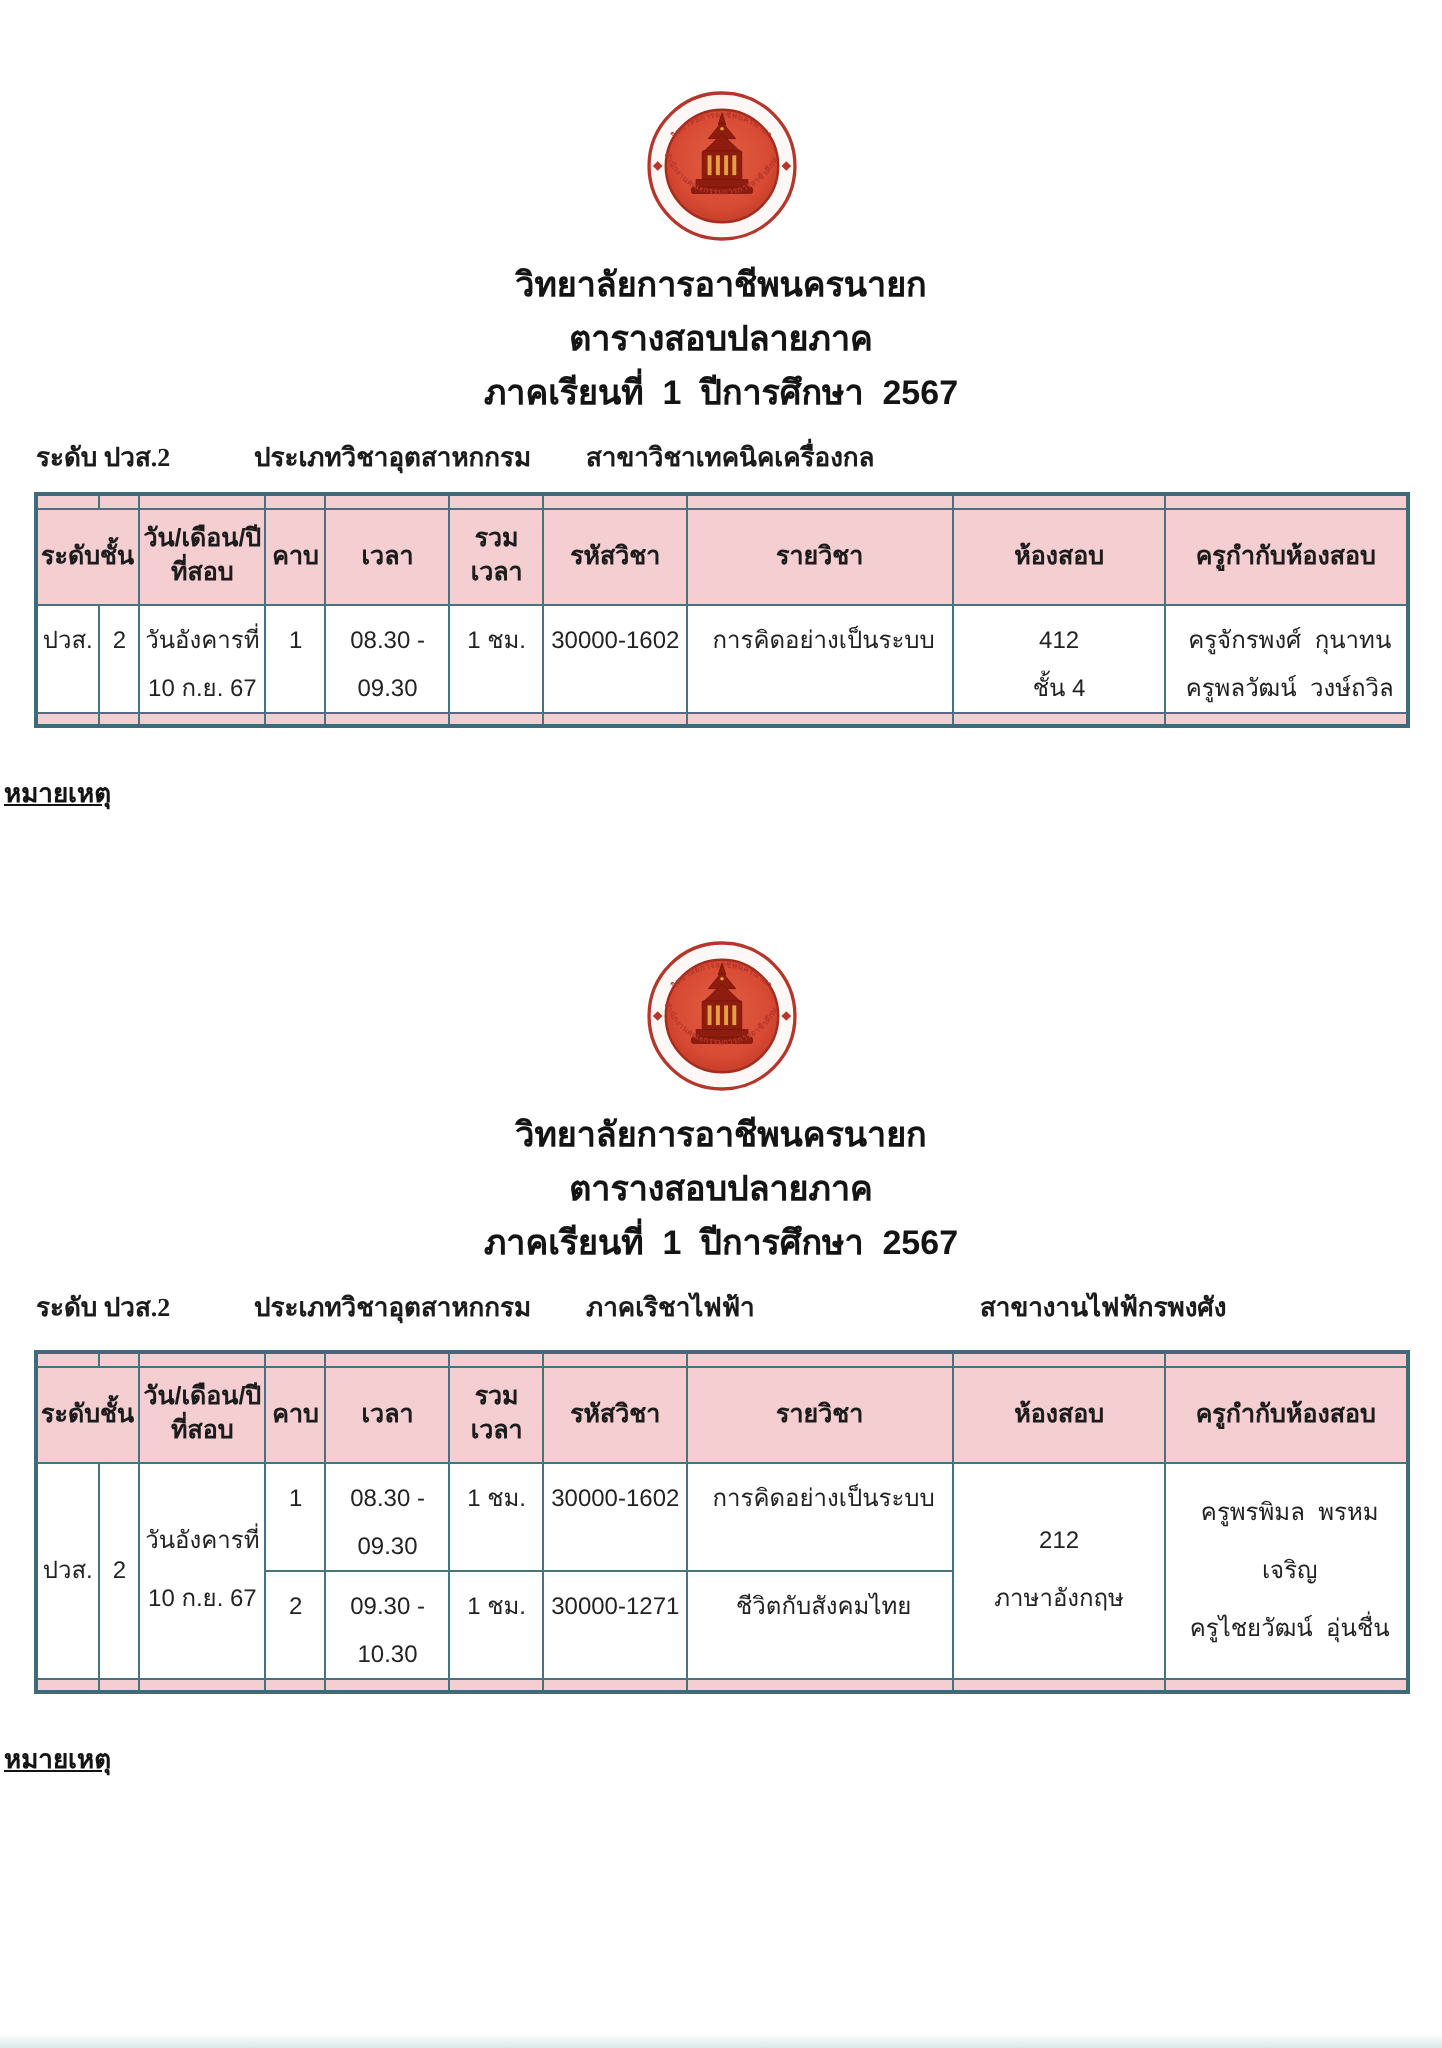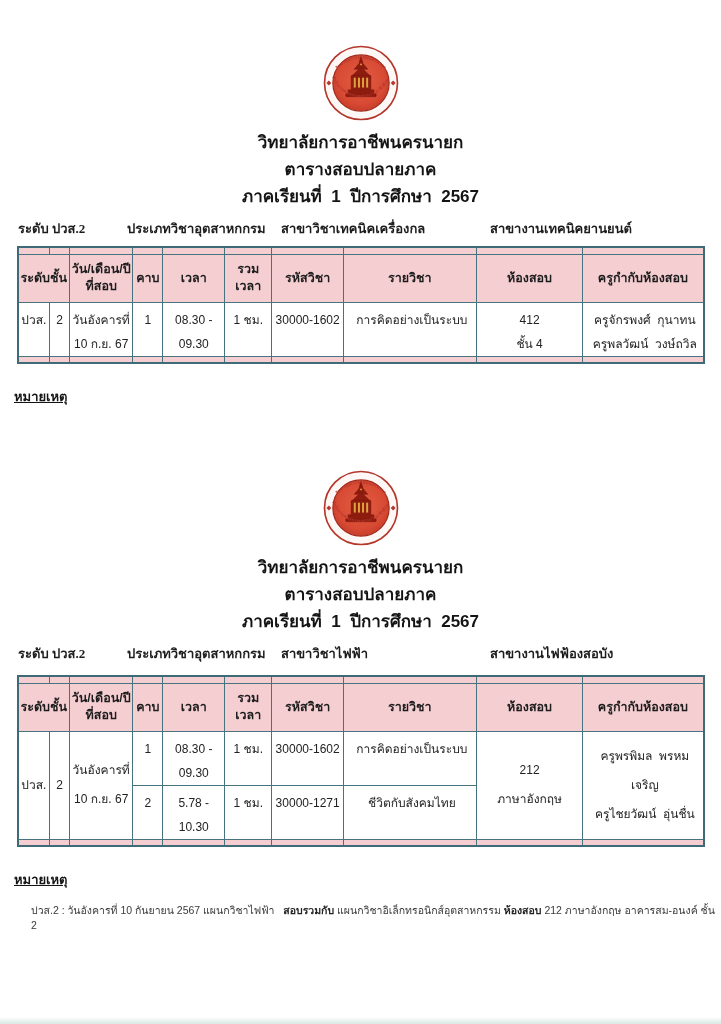--- a/index.html
+++ b/index.html
@@ -34,21 +34,21 @@
     height: 22px;
     margin-top: 6px;
     font-size: 13px;
     font-weight: bold;
     color: #1c1c1c;
     font-family: Liberation Serif, serif;
   }
   .info-item { position: absolute; top: 2px; white-space: pre-wrap; }
   .info-level    { left: 18px; }
   .info-category { left: 127px; }
-  .info-field    { left: 281px; }
+  .info-field    { left: 293px; }
   .info-branch   { left: 490px; }
 
   table.exam-table {
     width: 688px;
     margin: 8px auto 0;
     border-collapse: collapse;
     table-layout: fixed;
     border: 2px solid #3f6b78;
   }
   .section-2 table.exam-table { margin-top: 12px; }
@@ -81,21 +81,21 @@
     padding: 0;
     background: #f5ced2;
     line-height: 0;
   }
   .row-tall td { height: 52px; }
   .row-short td { height: 29px; line-height: 19px; }
   td.cell-left { text-align: left; padding-left: 4px; }
   td.two-line { line-height: 24px; }
   .section-2 td.two-line { line-height: 29px; padding-top: 0; vertical-align: middle; }
 
-  .note-block { margin-top: 22px; padding-left: 14px; }
+  .note-block { margin-top: 22px; padding-left: 2px; }
   .note-heading {
     display: inline-block;
     font-size: 13px;
     font-weight: bold;
     text-decoration: underline;
     color: #141414;
   }
   .note-text {
     margin-top: 12px;
     padding-left: 17px;
@@ -160,21 +160,20 @@
   <div class="title-block">
     <div class="title-line">วิทยาลัยการอาชีพนครนายก</div>
     <div class="title-line">ตารางสอบปลายภาค</div>
     <div class="title-line">ภาคเรียนที่  1  ปีการศึกษา  2567</div>
   </div>
 
   <div class="info-row">
     <span class="info-item info-level">ระดับ ปวส.2</span>
     <span class="info-item info-category">ประเภทวิชาอุตสาหกกรม</span>
     <span class="info-item info-field">สาขาวิชาเทคนิคเครื่องกล</span>
-    <span class="info-item info-branch">สาขางานเทคนิคยานยนต์</span>
   </div>
 
   <table class="exam-table">
     <colgroup>
       <col style="width:4.7%">
         <col style="width:2.9%">
         <col style="width:9.2%">
         <col style="width:4.4%">
       <col style="width:9.0%">
         <col style="width:6.9%">
@@ -285,22 +284,22 @@
 
   <div class="title-block">
     <div class="title-line">วิทยาลัยการอาชีพนครนายก</div>
     <div class="title-line">ตารางสอบปลายภาค</div>
     <div class="title-line">ภาคเรียนที่  1  ปีการศึกษา  2567</div>
   </div>
 
   <div class="info-row">
     <span class="info-item info-level">ระดับ ปวส.2</span>
     <span class="info-item info-category">ประเภทวิชาอุตสาหกกรม</span>
-    <span class="info-item info-field">สาขาวิชาไฟฟ้า</span>
-    <span class="info-item info-branch">สาขางานไฟฟ้องสอบัง</span>
+    <span class="info-item info-field">ภาคเริชาไฟฟ้า</span>
+    <span class="info-item info-branch">สาขางานไฟฟ้กรพงศัง</span>
   </div>
 
   <table class="exam-table">
     <colgroup>
       <col style="width:4.7%">
         <col style="width:2.9%">
         <col style="width:9.2%">
         <col style="width:4.4%">
       <col style="width:9.0%">
         <col style="width:6.9%">
@@ -344,21 +343,21 @@
       <td>1 ชม.</td>
       <td>30000-1602</td>
       <td class="cell-left">การคิดอย่างเป็นระบบ</td>
       <td rowspan="2" class="two-line">212
 ภาษาอังกฤษ</td>
       <td rowspan="2" class="cell-left two-line">ครูพรพิมล  พรหมเจริญ
 ครูไชยวัฒน์  อุ่นชื่น</td>
     </tr>
     <tr class="row-short">
       <td>2</td>
-      <td>5.78 - 10.30</td>
+      <td>09.30 - 10.30</td>
       <td>1 ชม.</td>
       <td>30000-1271</td>
       <td class="cell-left">ชีวิตกับสังคมไทย</td>
     </tr>
     <tr class="strip">
       <td></td>
           <td></td>
           <td></td>
           <td></td>
           <td></td>
@@ -366,17 +365,16 @@
           <td></td>
           <td></td>
           <td></td>
           <td></td>
     </tr>
   </tbody>
     </table>
 
   <div class="note-block">
     <span class="note-heading">หมายเหตุ</span>
-    <div class="note-text"><span>ปวส.2 : วันอังคารที่ 10 กันยายน 2567 แผนกวิชาไฟฟ้า   </span><b>สอบรวมกับ</b><span> แผนกวิชาอิเล็กทรอนิกส์อุตสาหกรรม </span><b>ห้องสอบ</b><span> 212 ภาษาอังกฤษ อาคารสม-อนงค์ ชั้น 2</span></div>
   </div>
 </div>
 
 <div class="scan-edge"></div>
 
 </body></html>

